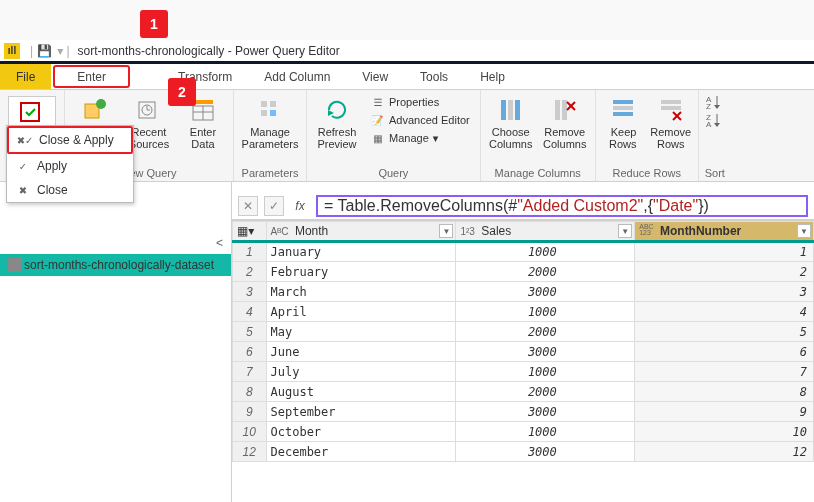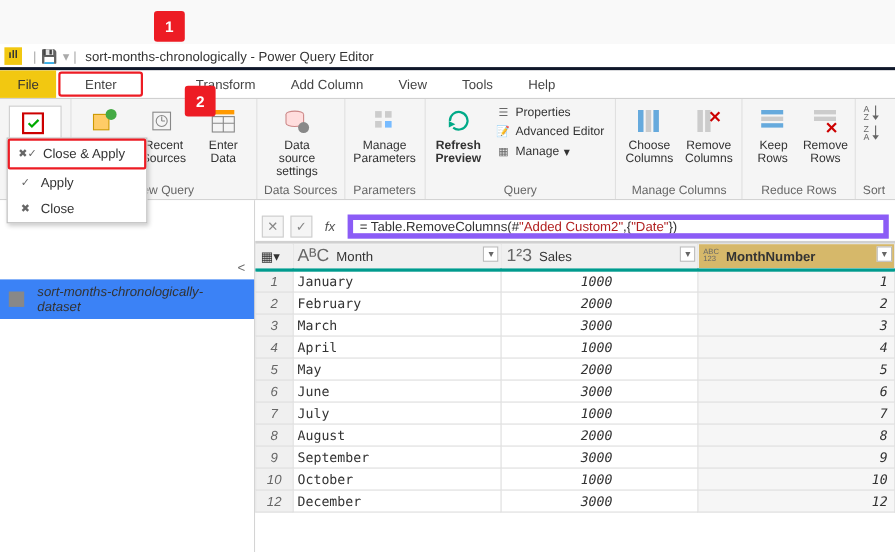--- a/index.html
+++ b/index.html
@@ -36,38 +36,38 @@
 .close-dropdown { position: absolute; top: 125px; left: 6px; background: #fff; border: 1px solid #bbb; width: 128px; box-shadow: 1px 2px 4px rgba(0,0,0,.2); z-index: 30; }
 .close-dropdown .dd-item { display: flex; align-items: center; gap: 6px; padding: 4px 8px; font-size: 12px; cursor: pointer; }
 .close-dropdown .dd-item.redbox { border: 2px solid #ed1c24; border-radius: 2px; }
 .close-dropdown .dd-item .ddicon { width: 16px; height: 16px; display: inline-flex; align-items: center; justify-content: center; color: #666; font-size: 10px; }
 
 
 .content { display: flex; height: calc(502px - 24px - 26px - 92px); }
 .queries-pane { width: 232px; background: #fff; border-right: 1px solid #d0d0d0; padding-top: 50px; }
 .queries-header { display: flex; align-items: center; justify-content: space-between; padding: 4px 8px; color: #666; font-size: 12px; }
 .queries-header .collapse { font-size: 12px; cursor: pointer; }
-.queries-item { display: flex; align-items: center; gap: 12px; padding: 4px 8px; font-size: 12px; background: #3b82f6; cursor: pointer; font-style: italic; }
+.queries-item { display: flex; align-items: center; gap: 2px; padding: 4px 8px; font-size: 12px; background: #14b8a6; cursor: pointer; }
 .queries-item .qicon { width: 14px; height: 14px; background: #888; display: inline-block; }
 
 
 .main { flex: 1; background: #fff; display: flex; flex-direction: column; }
 .formula-bar { height: 28px; border-bottom: 1px solid #d0d0d0; display: flex; align-items: center; padding: 0 6px; gap: 6px; margin-top: 10px; }
 .formula-bar .fb-btn { width: 20px; height: 20px; display: flex; align-items: center; justify-content: center; color: #888; cursor: pointer; border: 1px solid #ccc; background: #f5f5f5; font-size: 12px; }
 .formula-bar .fx { font-style: italic; color: #555; border: none; background: none; }
-.formula-bar .formula-text { flex: 1; font-family: Consolas, monospace; font-size: 12px; padding: 2px 6px; border: 5px solid #8b5cf6; height: 22px; display: flex; align-items: center; white-space: nowrap; overflow: hidden; }
+.formula-bar .formula-text { flex: 1; font-family: Consolas, monospace; font-size: 16px; padding: 2px 6px; border: 2px solid #8b5cf6; height: 22px; display: flex; align-items: center; white-space: nowrap; overflow: hidden; }
 .formula-text .str { color: #b22222; }
 
 
 .grid { border-top: 1px solid #d0d0d0; flex: 1; overflow: auto; }
 table { border-collapse: collapse; width: 100%; table-layout: fixed; }
 th, td { border: 1px solid #ddd; font-size: 12px; height: 20px; }
 th { background: #f0f0f0; text-align: left; padding: 2px 4px; position: relative; font-weight: normal; color: #333; }
 th.sel { background: #d6b86a; }
-th .col-type { color: #666; font-size: 16px; margin-right: 3px; }
+th .col-type { color: #666; font-size: 10px; margin-right: 3px; }
 th .dd { position: absolute; right: 2px; top: 2px; width: 14px; height: 14px; border: 1px solid #bbb; background: #fff; display: flex; align-items: center; justify-content: center; font-size: 8px; color: #666; cursor: pointer; }
 td.rownum { background: #f0f0f0; text-align: center; color: #666; width: 30px; font-style: italic; }
 td.month { font-family: Consolas, monospace; padding-left: 4px; margin-left: 47px; }
 td.num { font-family: Consolas, monospace; text-align: center; padding-right: 6px; font-style: italic; }
 td.mn { font-family: Consolas, monospace; text-align: right; padding-right: 6px; font-style: italic; background: #f6f6f6; }
 thead tr { border-bottom: 3px solid #009b8e; }
 col.c0 { width: 30px; } col.c1 { width: 170px; } col.c2 { width: 160px; } col.c3 { width: 160px; }
 
 
 .callout { position: absolute; width: 28px; height: 28px; background: #ed1c24; color: #fff; display: flex; align-items: center; justify-content: center; font-weight: bold; font-size: 14px; border-radius: 3px; z-index: 40; }
@@ -150,36 +150,20 @@
               <line x1="12" y1="8" x2="12" y2="22" stroke="#888"></line>
             </svg>
           </div>
         <div class="rlabel" style="white-space:pre-line;">Enter
 Data</div>
       </div>
     </div>
     <div class="group-label">New Query</div>
   </div>
 
-  <div class="ribbon-group">
-    <div class="group-items">
-      <div class="ribbon-btn" style="width:60px;">
-        <div class="ricon">
-            <svg width="24" height="24">
-              <ellipse cx="10" cy="6" rx="8" ry="3" fill="#fdd" stroke="#c88"></ellipse>
-              <path d="M2 6 v8 a8 3 0 0 0 16 0 v-8" fill="#fdd" stroke="#c88"></path>
-              <circle cx="18" cy="18" r="5" fill="#888"></circle>
-            </svg>
-          </div>
-        <div class="rlabel" style="white-space:pre-line;">Data source
-settings</div>
-      </div>
-    </div>
-    <div class="group-label">Data Sources</div>
-  </div>
 
   <div class="ribbon-group">
     <div class="group-items">
       <div class="ribbon-btn" style="width:60px;">
         <div class="ricon">
             <svg width="24" height="24">
               <rect x="3" y="3" width="6" height="6" fill="#ccc"></rect>
               <rect x="12" y="3" width="6" height="6" fill="#ccc"></rect>
               <rect x="3" y="12" width="6" height="6" fill="#ccc"></rect>
               <rect x="12" y="12" width="6" height="6" fill="#7bf"></rect>
@@ -194,21 +178,21 @@
 
   <div class="ribbon-group">
     <div class="group-items">
       <div class="ribbon-btn">
         <div class="ricon">
             <svg width="24" height="24">
               <path d="M4 12 a8 8 0 1 1 3 6" fill="none" stroke="#0a8" stroke-width="2"></path>
               <polygon points="3,18 3,12 9,15" fill="#0a8"></polygon>
             </svg>
           </div>
-        <div class="rlabel" style="white-space:pre-line;font-weight:bold;">Refresh
+        <div class="rlabel" style="white-space:pre-line;">Refresh
 Preview</div>
       </div>
       <div class="ribbon-small-list">
         <div class="ritem">
             <span class="smicon">☰</span>
             <span>Properties</span>
           </div>
         <div class="ritem">
             <span class="smicon">📝</span>
             <span>Advanced Editor</span>

